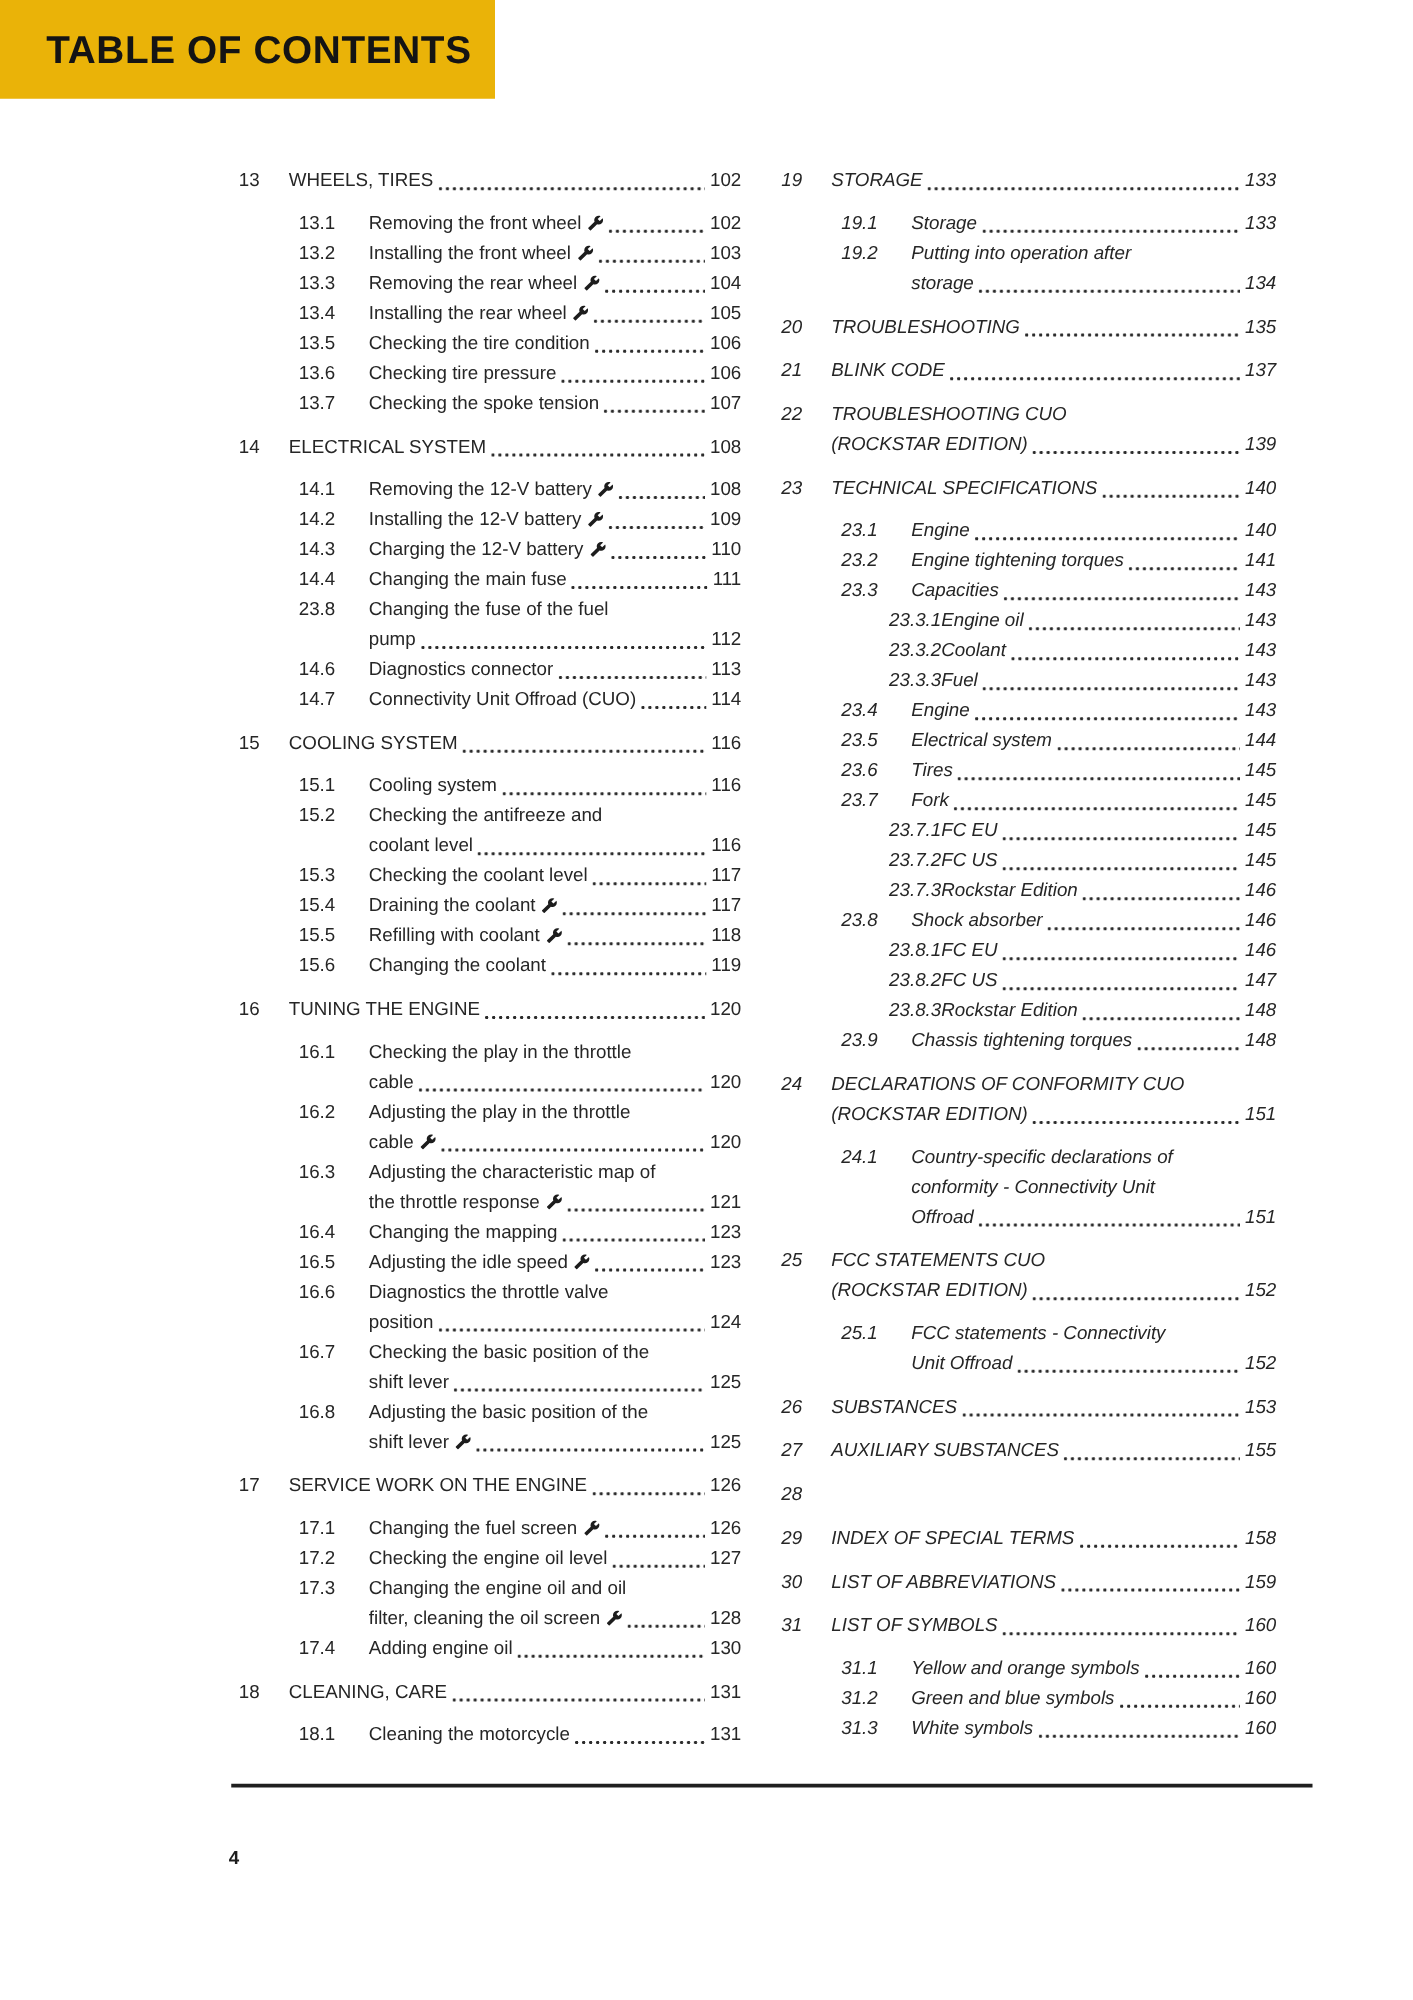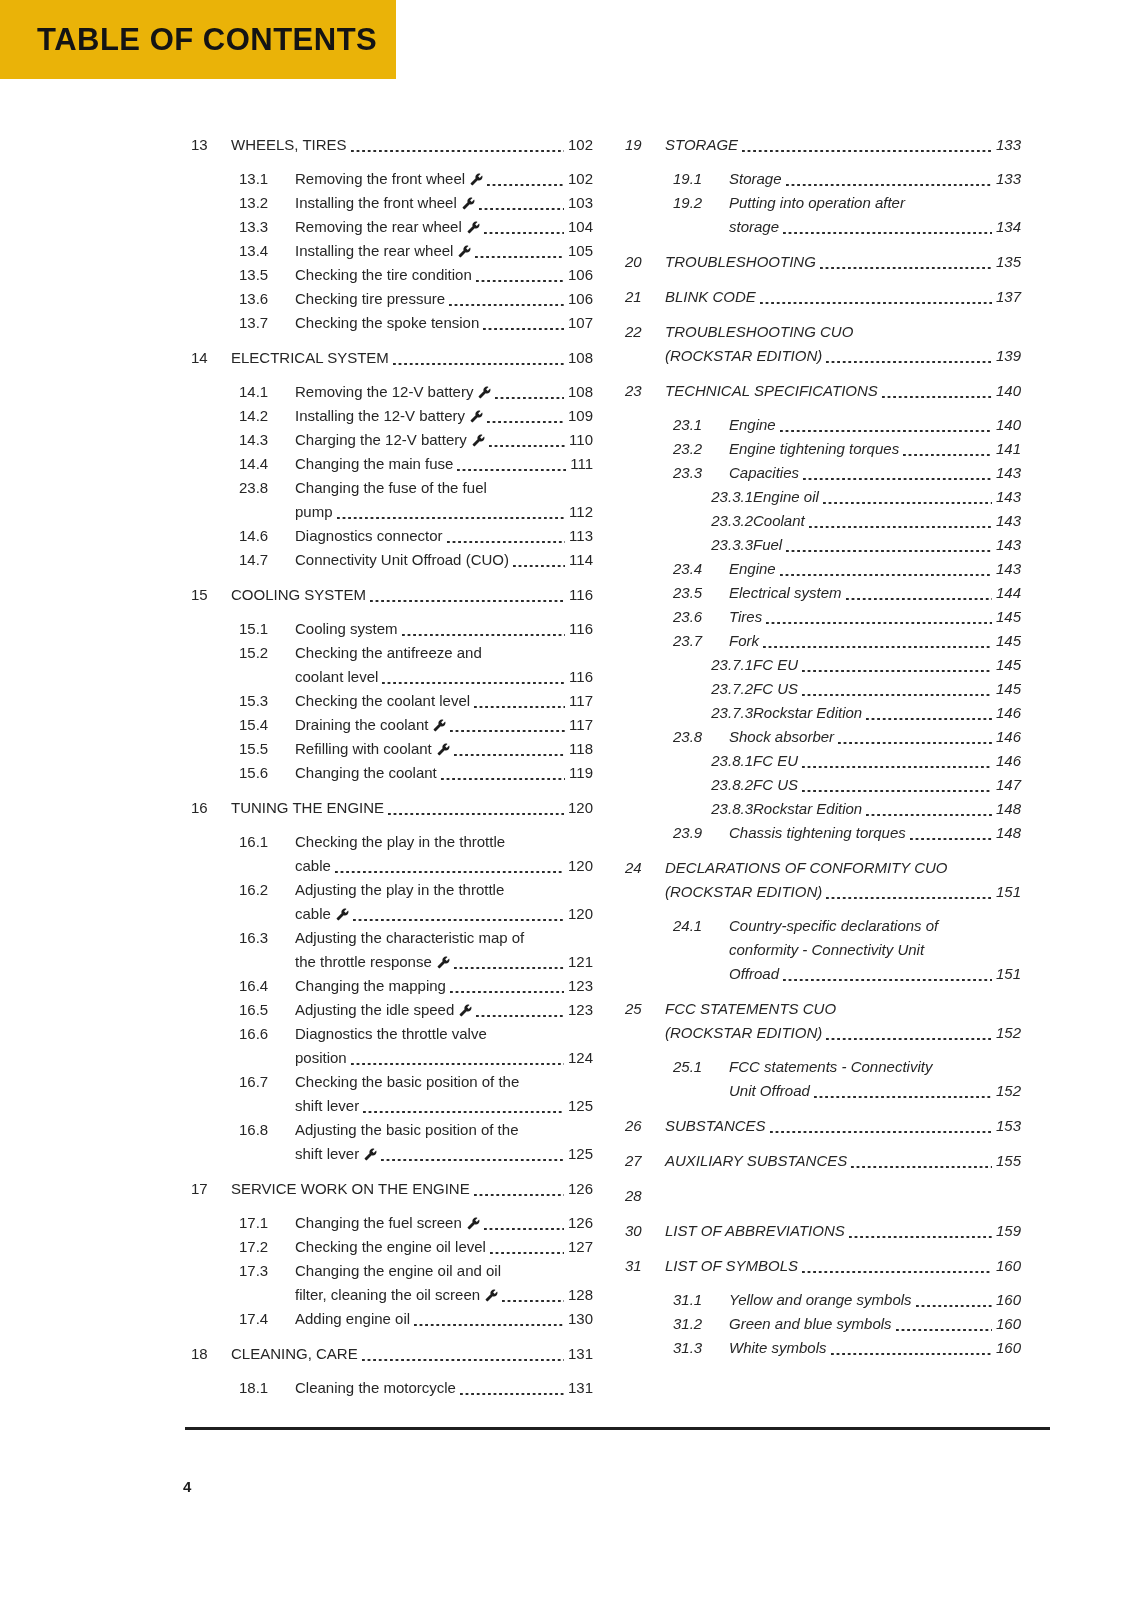--- a/index.html
+++ b/index.html
@@ -812,20 +812,30 @@
             <span class="txt">AUXILIARY SUBSTANCES</span>
             <span class="leader"></span>
             <span class="pagenum">155</span>
           </div>
         </div>
       </div>
       <div class="entry chapter">
         <span class="num">28</span>
       </div>
       <div class="entry chapter">
+        <span class="num">29</span>
+        <div class="body">
+          <div class="lastline">
+            <span class="txt">INDEX OF SPECIAL TERMS</span>
+            <span class="leader"></span>
+            <span class="pagenum">158</span>
+          </div>
+        </div>
+      </div>
+      <div class="entry chapter">
         <span class="num">30</span>
         <div class="body">
           <div class="lastline">
             <span class="txt">LIST OF ABBREVIATIONS</span>
             <span class="leader"></span>
             <span class="pagenum">159</span>
           </div>
         </div>
       </div>
       <div class="entry chapter">

